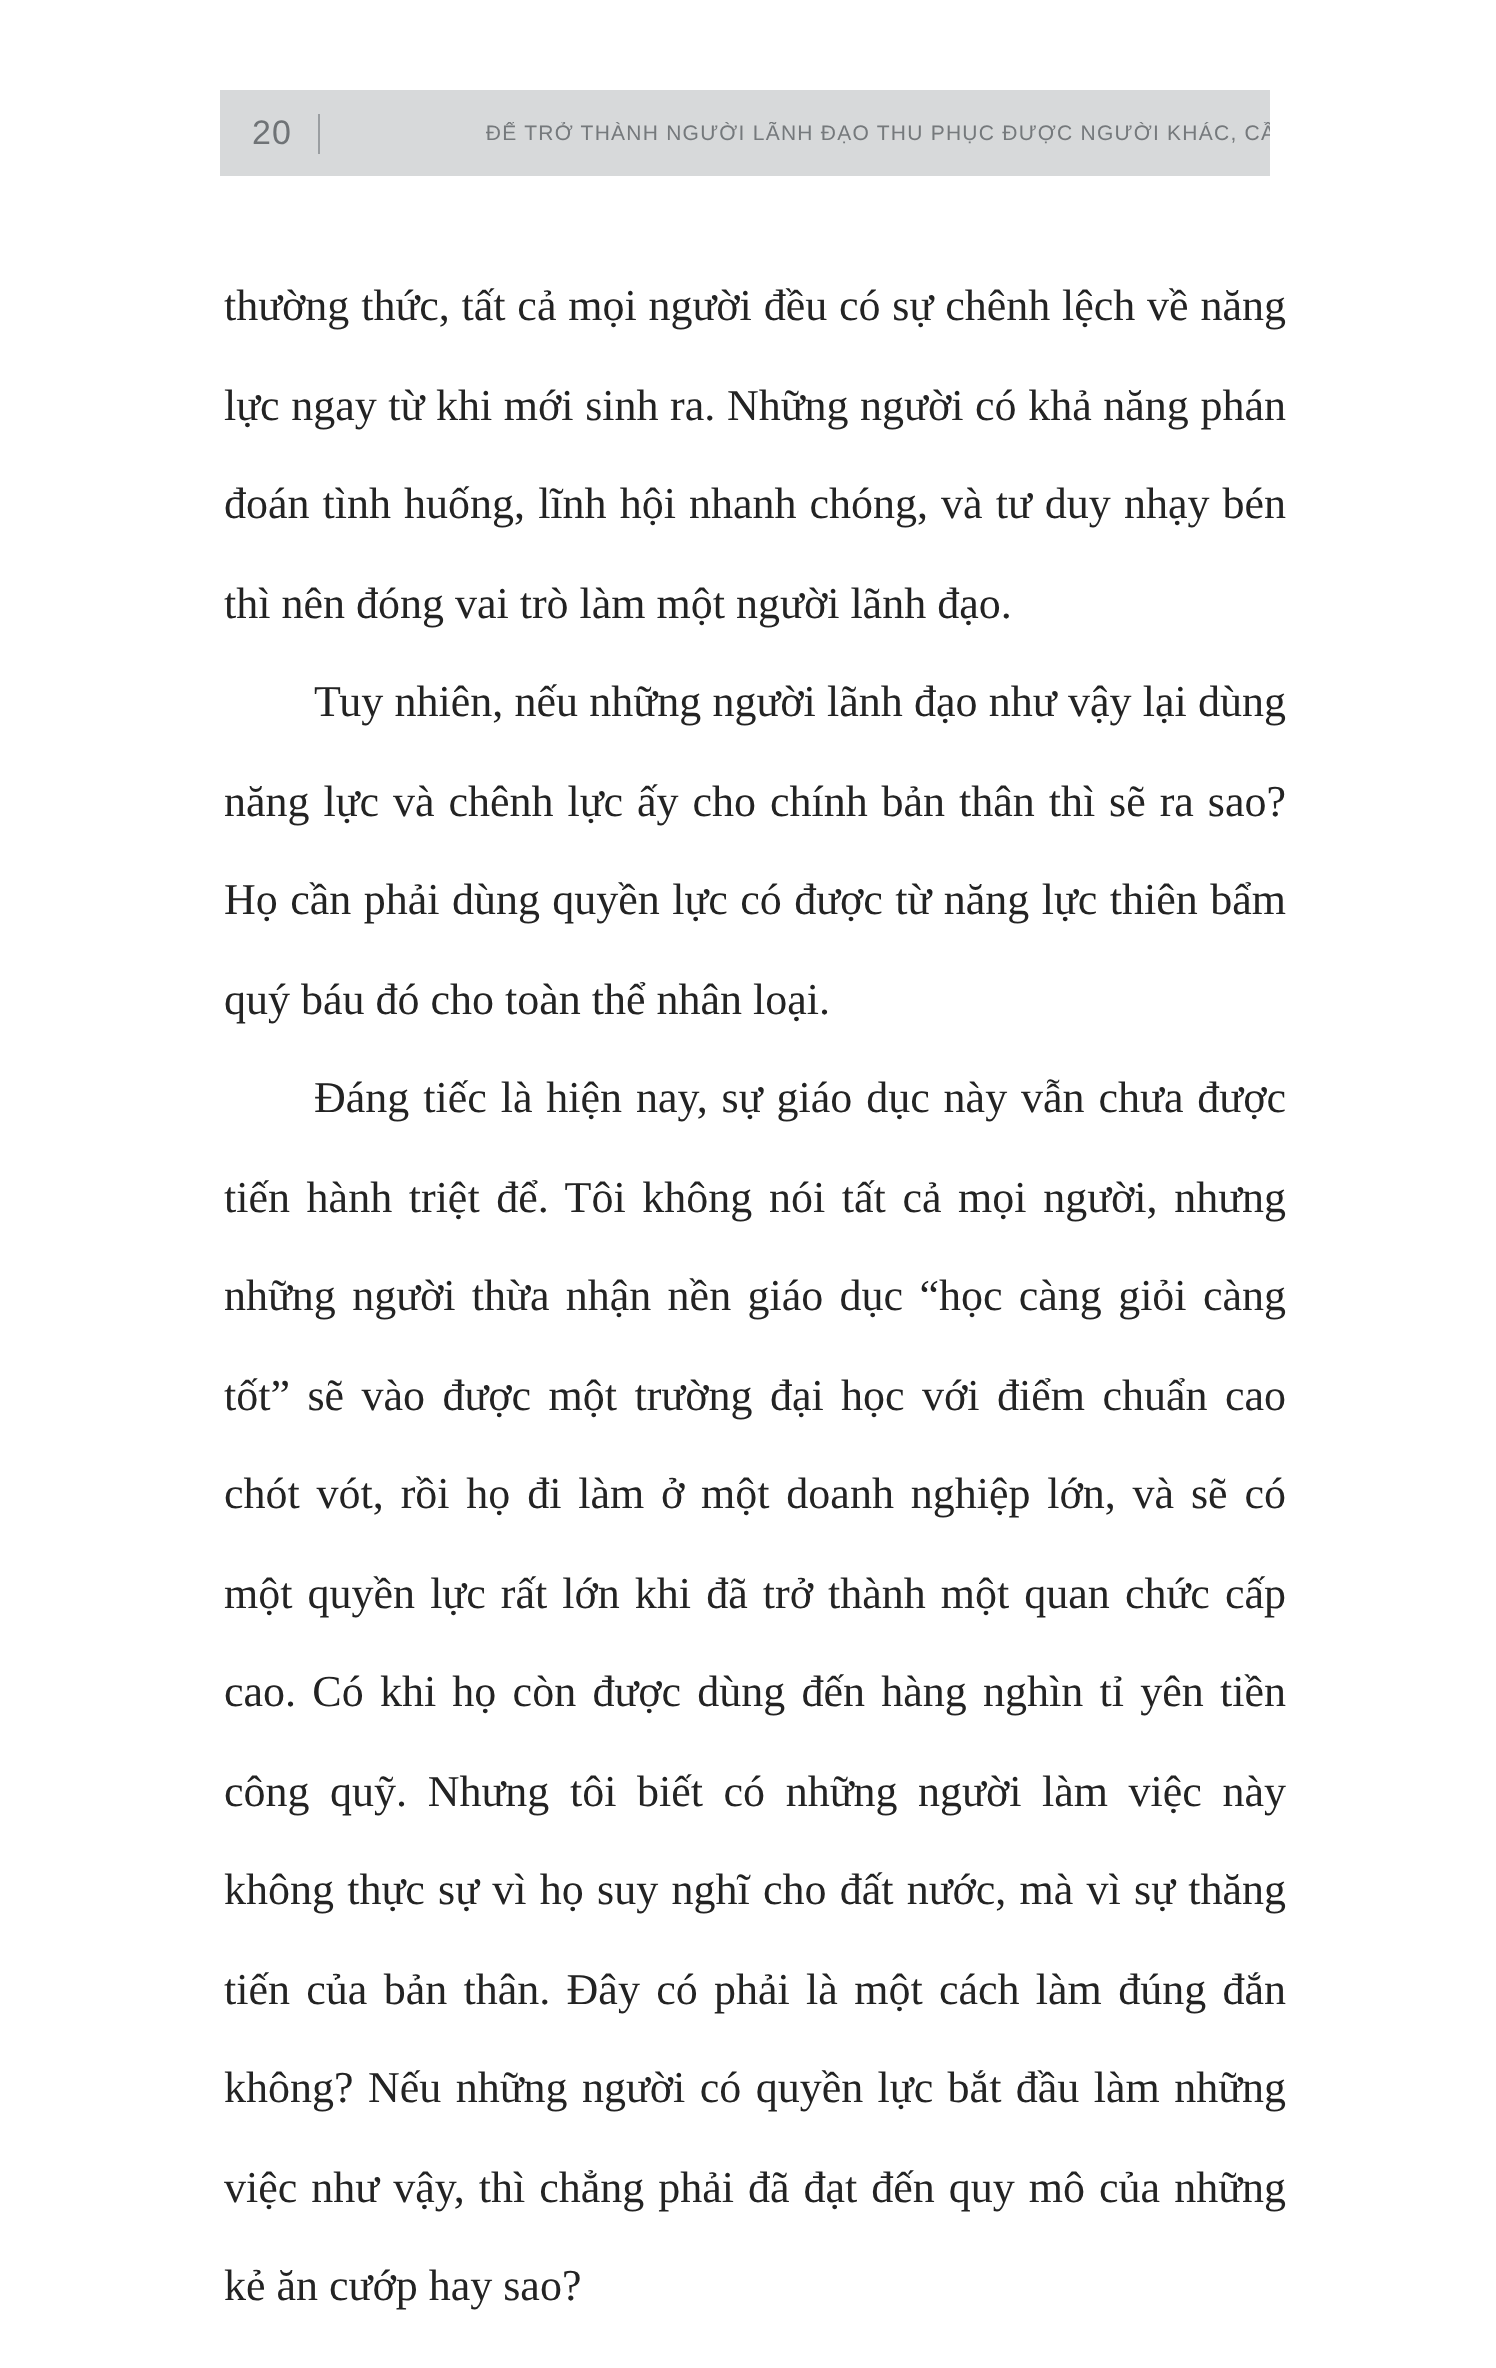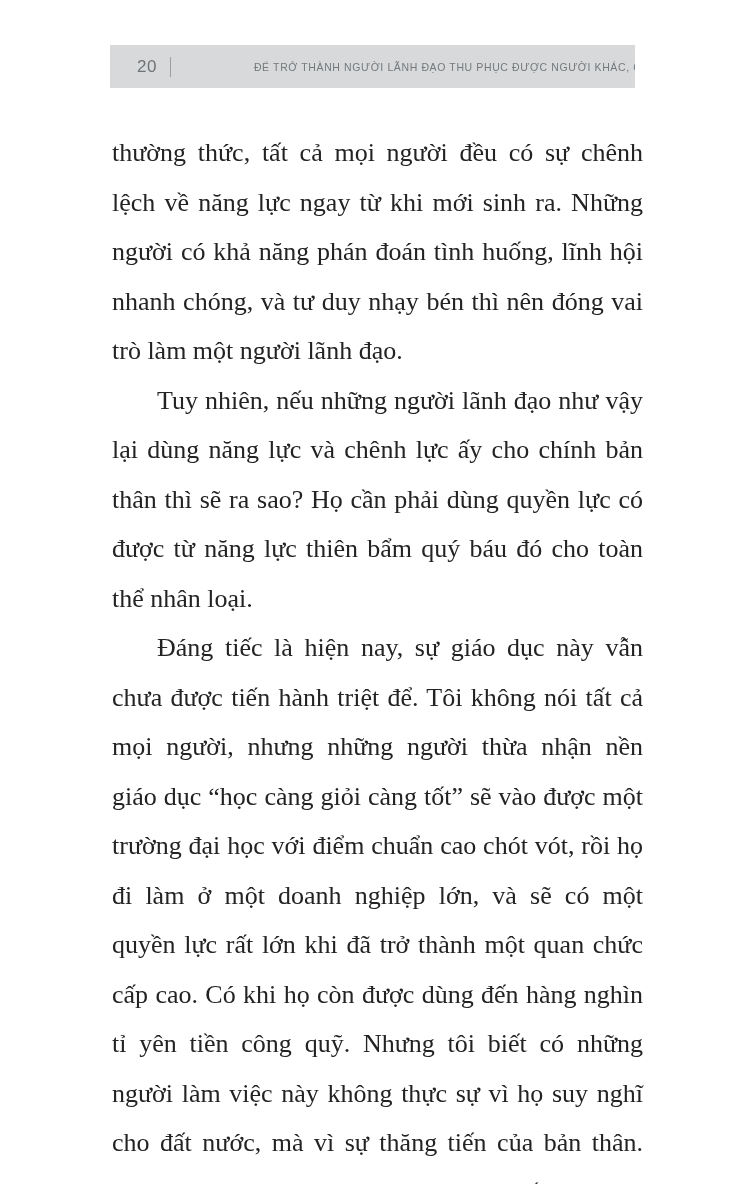--- a/index.html
+++ b/index.html
@@ -27,21 +27,21 @@
     background: #d7d9da;
     display: flex;
     align-items: center;
   }
 
   .folio {
     font-family: "Liberation Sans", "DejaVu Sans", sans-serif;
     font-size: 17px;
     color: #6f7376;
     letter-spacing: 0.5px;
-    margin-left: 27px;
+    margin-left: 16px;
   }
 
   .folio-rule {
     width: 1px;
     height: 20px;
     background: #9a9ea1;
     margin-left: 13px;
     flex: 0 0 auto;
   }
 
@@ -58,21 +58,21 @@
   
   .body-block {
     position: absolute;
     left: 112px;
     top: 128px;
     width: 531px;
   }
 
   p.para {
     margin: 0;
-    font-size: 26px;
+    font-size: 22px;
     line-height: 49.5px;
     color: #232323;
     text-align: justify;
     text-justify: inter-word;
     -webkit-hyphens: none;
     hyphens: none;
   }
 
   p.para + p.para {
     margin-top: 0;

